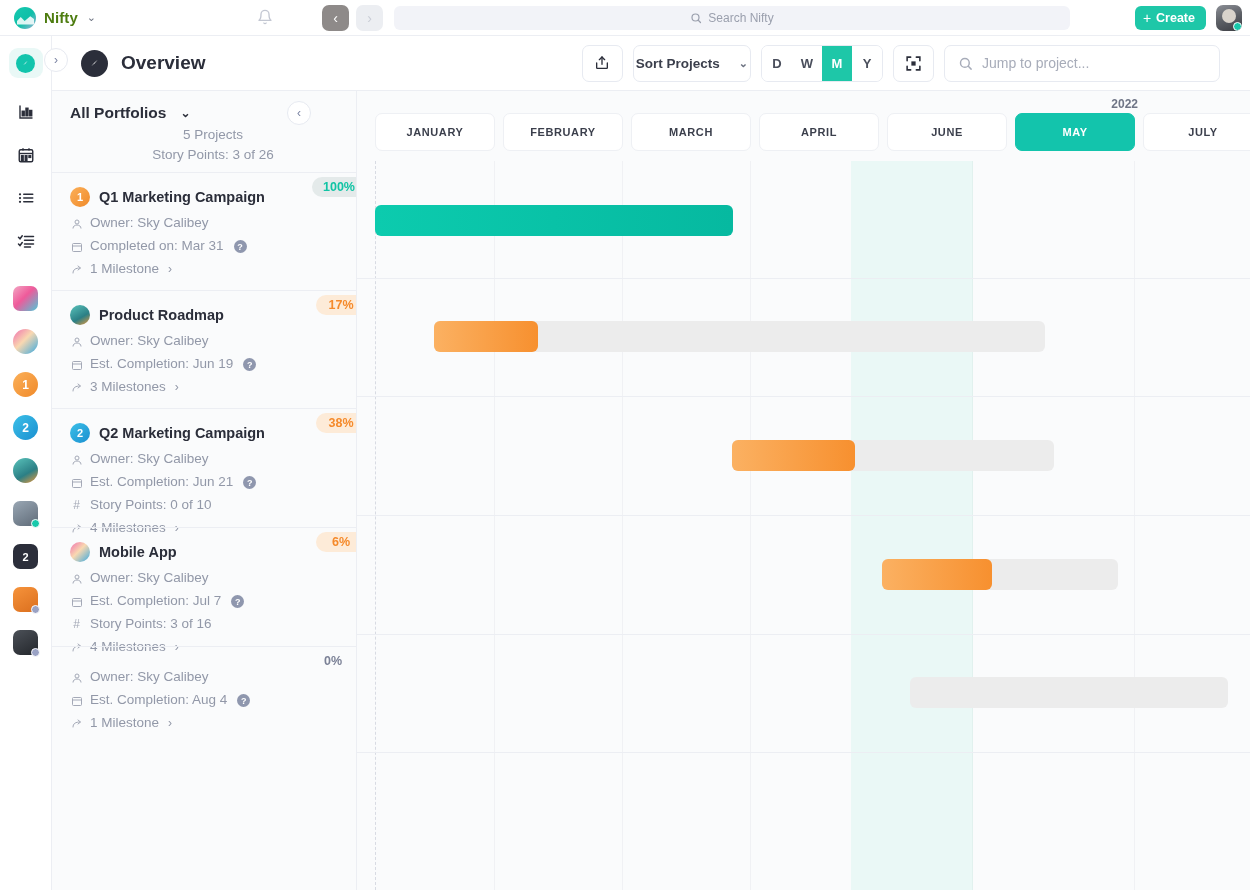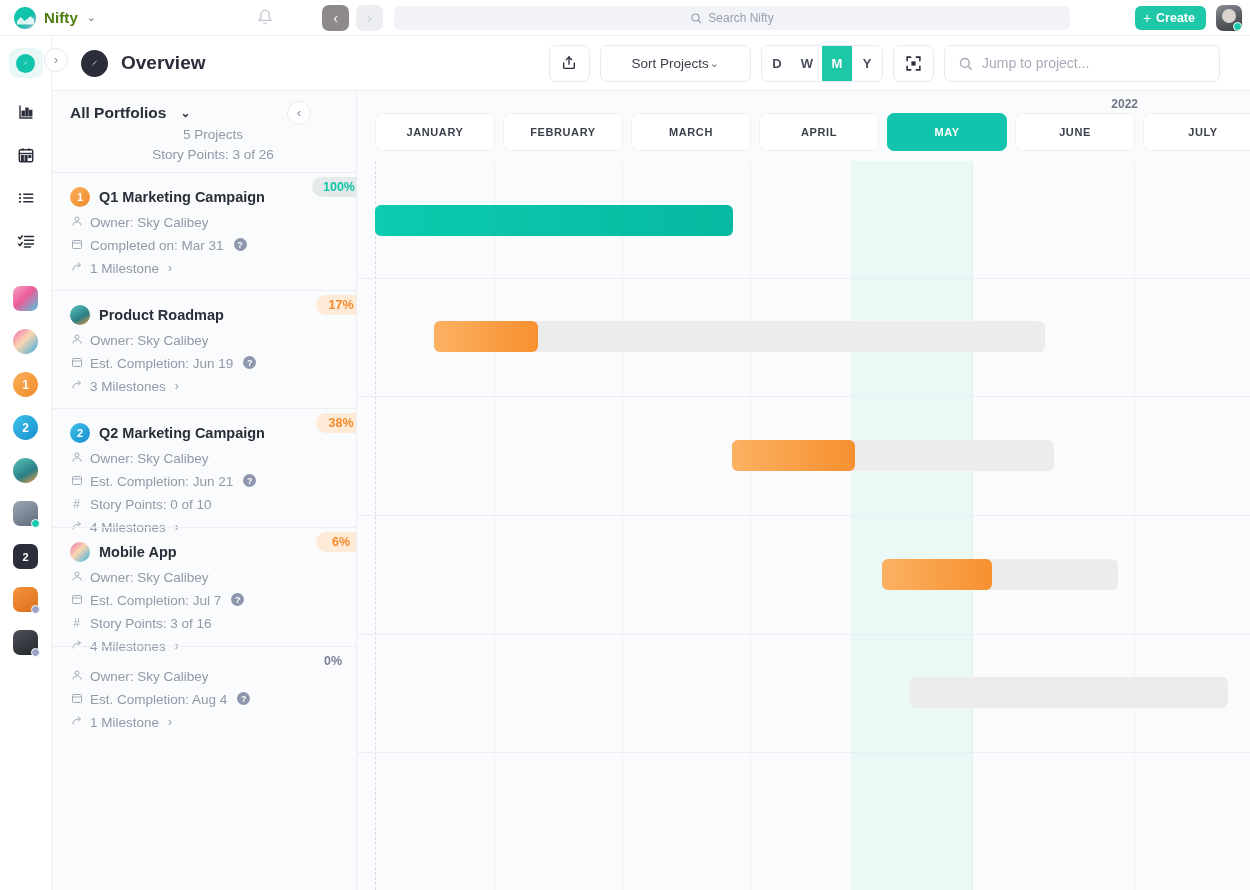--- a/index.html
+++ b/index.html
@@ -120,21 +120,21 @@
     clip-path: polygon(80% 20%, 52% 52%, 20% 80%, 48% 48%);
   }
   .ph-title { margin-left:13px; font-size:19px; font-weight:700; color:#2b2e3a; }
   .ph-tools { margin-left:auto; display:flex; align-items:center; gap:10px; padding-right:30px; }
   .tool-btn {
     height:37px; border:1px solid #e7eaf1; border-radius:7px; background:#fff;
     display:flex; align-items:center; justify-content:center; color:#3b3f4c;
     font-size:13px; font-family:"Liberation Sans", sans-serif; cursor:pointer;
   }
   .tool-sq { width:41px; }
-  .tool-sort { padding:0 31px; gap:1px; font-weight:400; font-size:13.5px; }
+  .tool-sort { padding:0 2px; gap:19px; font-weight:700; font-size:13.5px; }
   .dwmy { display:flex; border:1px solid #e7eaf1; border-radius:7px; overflow:hidden; height:37px; }
   .dwmy div {
     width:30px; display:flex; align-items:center; justify-content:center;
     font-size:13px; color:#4a4f5c; font-weight:600; background:#fff; cursor:pointer;
   }
   .dwmy div.active { background:#1ec7a8; color:#fff; }
   .jump {
     width:276px; height:37px; border:1px solid #e7eaf1; border-radius:7px; background:#fff;
     display:flex; align-items:center; gap:9px; padding-left:13px;
   }
@@ -155,21 +155,21 @@
   }
   .prow { border-top:1px solid #eceef3; padding:14px 0 13px 18px; position:relative; }
   .prow.h1 { height:118px; } .prow.h2 { height:118px; }
   .prow.h3 { height:119px; } .prow.h4 { height:119px; } .prow.h5 { height:118px; }
   .prow-title { display:flex; align-items:center; gap:9px; }
   .prow-title .name { font-size:14.5px; font-weight:700; color:#2b2e3a; }
   .p-ico { width:20px; height:20px; flex:0 0 20px; border-radius:50%;
            display:flex; align-items:center; justify-content:center;
            color:#fff; font-size:11px; font-weight:700; }
   .p-img { width:20px; height:20px; flex:0 0 20px; border-radius:4px; }
-  .meta { display:flex; align-items:flex-start; gap:7px; margin-top:8px; font-size:13.5px; color:#9298a8; }
+  .meta { display:flex; align-items:flex-end; gap:7px; margin-top:8px; font-size:13.5px; color:#9298a8; }
   .meta .gi { width:13px; display:flex; justify-content:center; color:#a4a9b7; font-size:12px; }
   .help {
     width:13px; height:13px; border-radius:50%; background:#8f97ae; color:#fff;
     font-size:9px; display:inline-flex; align-items:center; justify-content:center;
     margin-left:3px; font-weight:700;
   }
   .chev { font-size:12px; color:#9298a8; margin-left:2px; }
   .pct {
     position:absolute; right:-12px; top:4px; padding:3px 13px 3px 11px;
     border-radius:11px; font-size:12.5px; font-weight:700; min-width:52px; text-align:center;
@@ -570,22 +570,22 @@
   <div class="collapse-btn">‹</div>
 
   <div class="gantt">
     <div class="year">2022</div>
 
     <div class="months">
       <div class="mcell">JANUARY</div>
       <div class="mcell">FEBRUARY</div>
       <div class="mcell">MARCH</div>
       <div class="mcell">APRIL</div>
+      <div class="mcell">JUNE</div>
       <div class="mcell current">MAY</div>
-      <div class="mcell">JUNE</div>
       <div class="mcell">JULY</div>
     </div>
 
     <div class="grid">
       <div class="gcol first" style="left:18px;"></div>
       <div class="gcol" style="left:146px;"></div>
       <div class="gcol" style="left:274px;"></div>
       <div class="gcol" style="left:402px;"></div>
       <div class="gcol now" style="left:494px;width:122px;"></div>
       <div class="gcol" style="left:658px;"></div>

